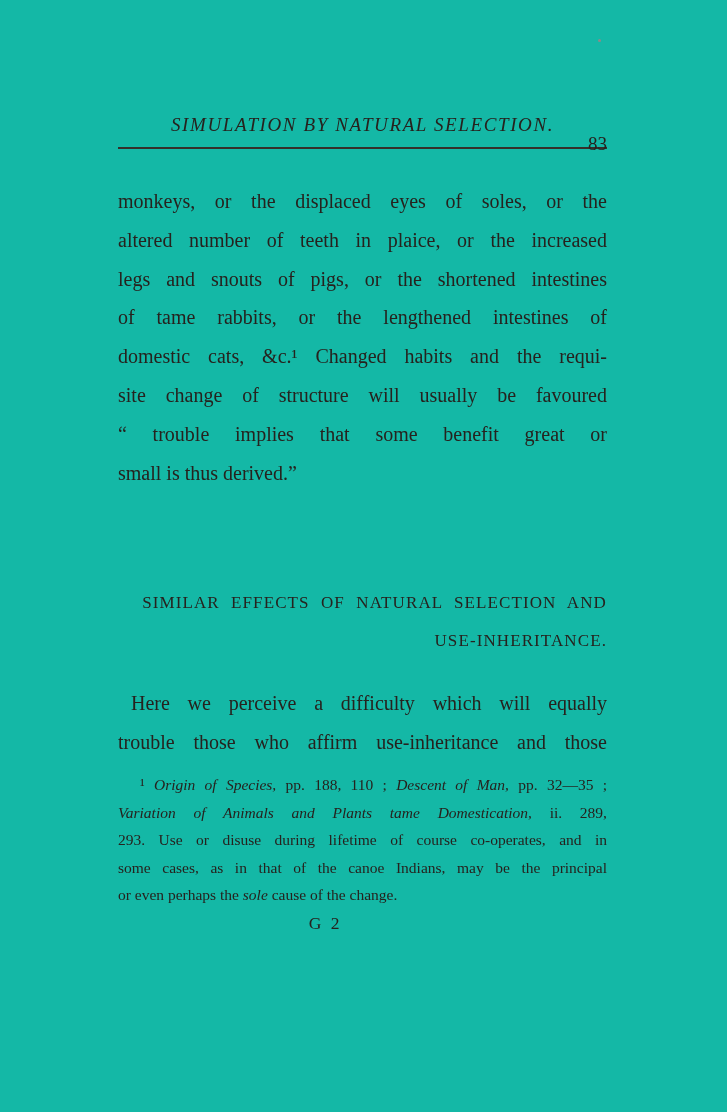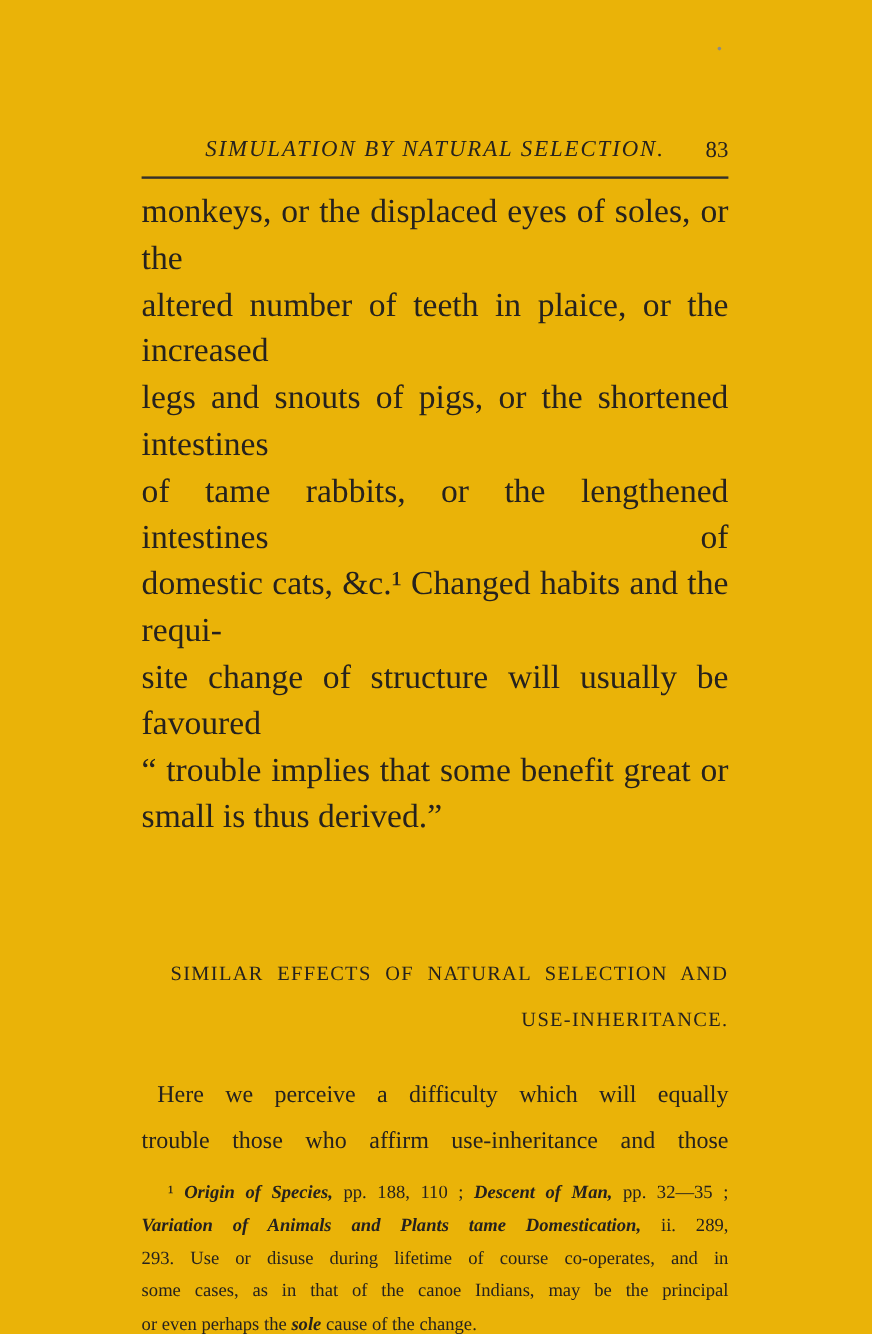--- a/index.html
+++ b/index.html
@@ -1,21 +1,21 @@
 <!DOCTYPE html>
 <html><head>
 <meta charset="utf-8">
 <style>
   html, body { margin: 0; padding: 0; background: #e9e9e7; }
   .page {
     position: relative;
     width: 727px;
     height: 1112px;
     margin: 0 auto;
-    background: #eab308;
+    background: #14b8a6;
     box-sizing: border-box;
     padding: 0 120px 0 118px;
     font-family: "Liberation Serif", "DejaVu Serif", serif;
     color: #26221e;
     overflow: hidden;
   }
   .speck {
     position: absolute;
     top: 39px;
     right: 126px;
@@ -30,33 +30,33 @@
     text-align: center;
     font-style: italic;
     font-size: 19px;
     letter-spacing: 1.6px;
     line-height: 26px;
     white-space: nowrap;
   }
   .page-number {
     position: absolute;
     right: 0;
-    top: 1px;
+    top: 19px;
     font-style: normal;
     letter-spacing: 0;
     font-size: 19px;
   }
   .rule {
     margin-top: 9px;
     height: 0;
     border-top: 2.2px solid #35302a;
   }
   .body-block {
-    margin-top: 9px;
-    font-size: 28px;
+    margin-top: 33px;
+    font-size: 20px;
     line-height: 38.8px;
   }
   .line { white-space: normal; }
   .just {
     text-align: justify;
     text-align-last: justify;
   }
   .indent1 { padding-left: 13px; margin-top: 24px; }
   .section-heading {
     margin-top: 92px;
@@ -70,21 +70,21 @@
     margin-top: 14px;
     font-size: 20px;
     line-height: 39px;
   }
   .footnote {
     margin-top: 9px;
     font-size: 15.5px;
     line-height: 27.4px;
   }
   .findent { padding-left: 22px; }
-  .it { font-style: italic; font-weight: bold; }
+  .it { font-style: italic; }
   .signature {
     margin-top: 5px;
     text-align: center;
     padding-right: 74px;
     font-size: 17.5px;
     letter-spacing: 2.5px;
   }
 </style>
 </head>
 <body>

